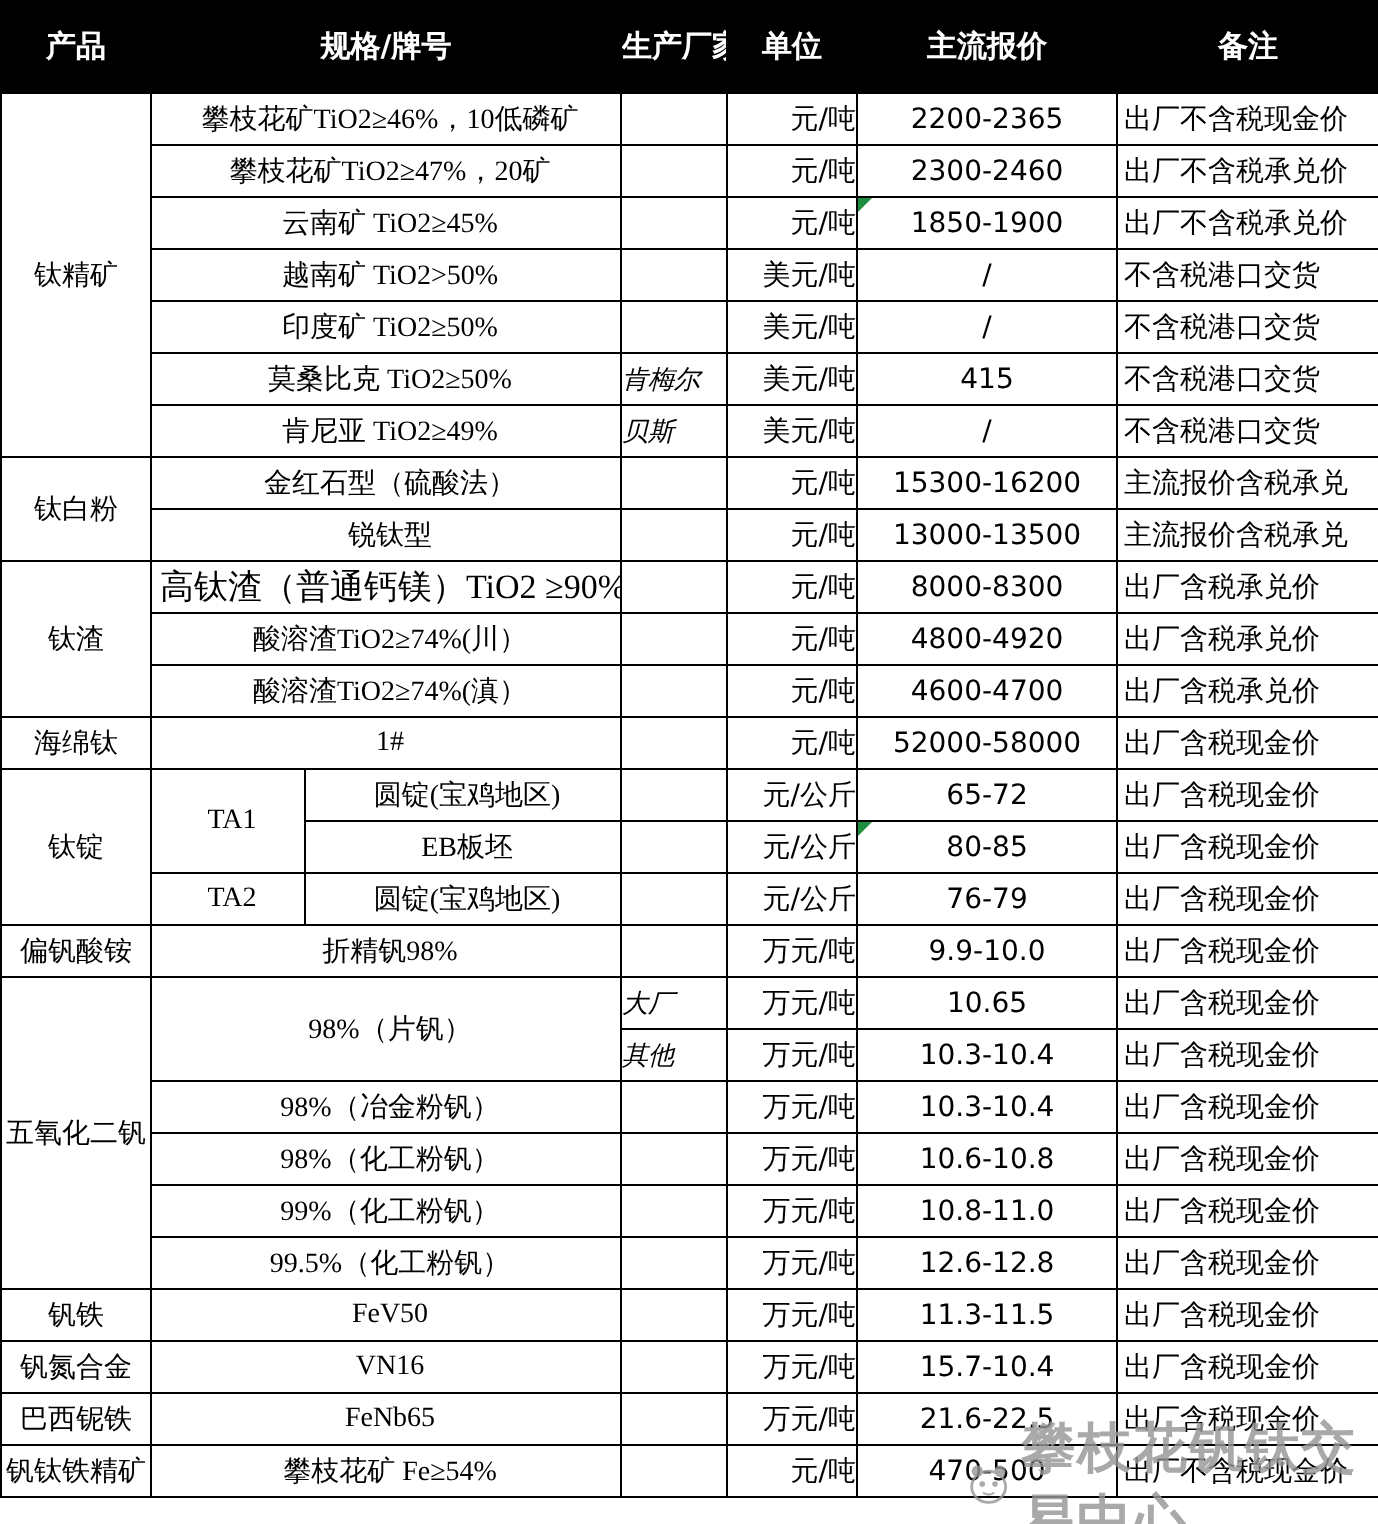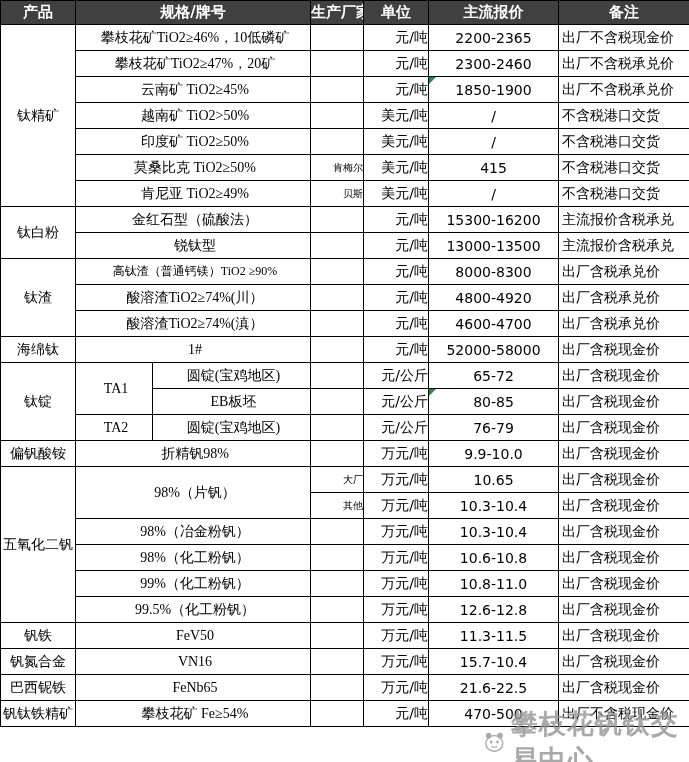--- a/index.html
+++ b/index.html
@@ -15,37 +15,37 @@
     table-layout: fixed;
     width: 689px;
   }
   th, td {
     border: 1px solid #000000;
     overflow: hidden;
     white-space: nowrap;
     vertical-align: middle;
   }
   thead th {
-    background: #404040;
+    background: #000000;
     color: #ffffff;
-    height: 24px;
+    height: 46px;
     font-size: 15px;
     font-weight: bold;
     text-align: center;
   }
   td {
     height: 26px;
     font-size: 14px;
     color: #000000;
     background: #ffffff;
   }
   td.col-product { text-align: center; }
   td.col-spec { text-align: center; padding-left: 4px; font-family: Liberation Serif, serif; }
-  td.col-spec.small { font-size: 12px; }
-  td.col-mfr { text-align: right; font-size: 10px; }
+  td.col-spec.small { font-size: 17px; }
+  td.col-mfr { text-align: left; font-size: 13px; font-style: italic; }
   td.col-unit { text-align: right; }
   td.col-price { text-align: center; position: relative; }
   td.col-note { text-align: left; padding-left: 3px; }
   .green-tri {
     position: absolute;
     top: 0; left: 0;
     width: 0; height: 0;
     border-top: 7px solid #1E8E3E;
     border-right: 7px solid transparent;
   }

